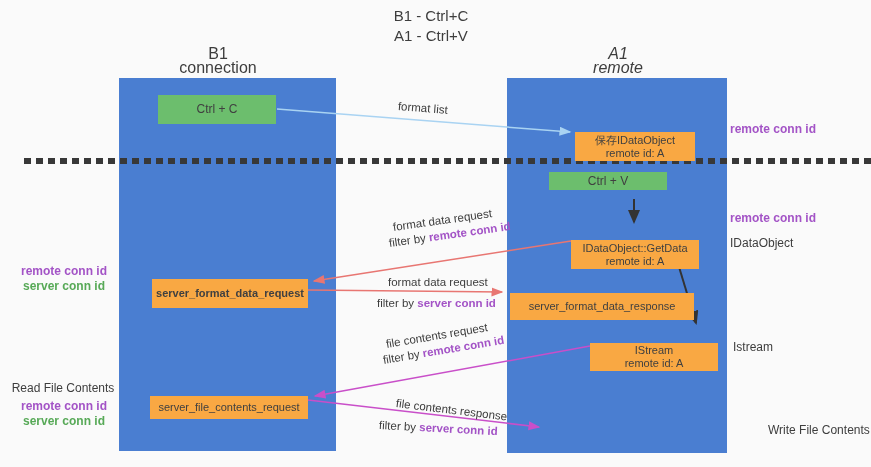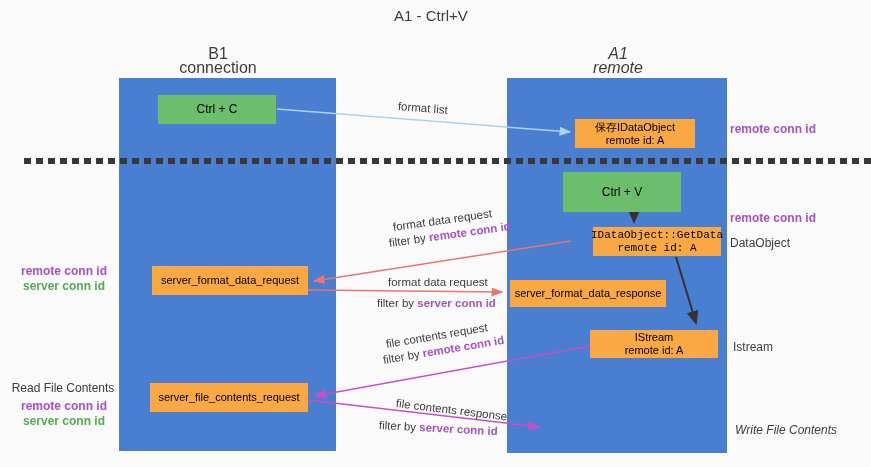--- a/index.html
+++ b/index.html
@@ -5,36 +5,37 @@
   html,body{margin:0;padding:0;}
   body{background:#fafafa;font-family:"Liberation Sans","DejaVu Sans",sans-serif;}
   .canvas{position:relative;width:871px;height:467px;background:var(--bg,#fafafa);overflow:hidden;}
   .title{position:absolute;left:0;top:6px;width:862px;text-align:center;
          font-size:15px;line-height:20px;color:var(--text-dark,#3d3d3d);}
   .col-header{position:absolute;text-align:center;font-size:16px;line-height:14px;color:var(--text-dark,#3d3d3d);}
   .lifeline{position:absolute;background:var(--lifeline-blue,#4a7ed1);}
   .divider{position:absolute;left:24px;top:158px;width:847px;height:6px;
            background:repeating-linear-gradient(90deg,var(--dash-dark,#383838) 0 7px,transparent 7px 12px);}
   .node{position:absolute;display:flex;flex-direction:column;align-items:center;justify-content:center;
-        color:#000000;font-size:11px;line-height:13px;text-align:right;white-space:nowrap;}
+        color:#404040;font-size:11px;line-height:13px;text-align:right;white-space:nowrap;}
   .green{background:var(--node-green,#6cbe6d);font-size:12px;}
-  .orange{background:var(--node-orange,#f9a843);}
+  .orange{background:var(--node-orange,#f9a843);margin-top:13px;}
   .elabel{position:absolute;font-size:11.5px;color:var(--text-dark,#3d3d3d);white-space:nowrap;transform-origin:left center;}
   .slabel{position:absolute;font-size:12px;color:var(--text-dark,#3d3d3d);white-space:nowrap;}
   .purple{color:var(--label-purple,#a353c6);font-weight:bold;}
   .greenlbl{color:var(--label-green,#57a957);font-weight:bold;}
   .sidegroup{position:absolute;text-align:center;font-size:12px;line-height:15px;white-space:nowrap;}
   svg.arrows{position:absolute;left:0;top:0;pointer-events:none;}
 </style>
 </head>
 <body>
 
 <div class="canvas">
 
   <div class="title">
+    <div>B1 - Ctrl+C</div>
     <div>A1 - Ctrl+V</div>
   </div>
 
   <div class="col-header" style="left:158px;top:47px;width:120px;">
     <div>B1</div>
     <div>connection</div>
   </div>
   <div class="col-header" style="left:558px;top:47px;width:120px;font-style:italic;">
     <div>A1</div>
     <div>remote</div>
@@ -69,38 +70,38 @@
     <line x1="308" y1="400" x2="539" y2="427" stroke="#c94fc9" stroke-width="1.5" marker-end="url(#m-magenta)"></line>
   </svg>
 
   <div class="node green" style="left:158px;top:95px;width:118px;height:29px;">
     <div>Ctrl + C</div>
   </div>
   <div class="node orange" style="left:575px;top:119px;width:120px;height:29px;">
     <div>保存IDataObject</div>
     <div>remote id: A</div>
   </div>
-  <div class="node green" style="left:563px;top:172px;width:118px;height:40px;">
+  <div class="node green" style="left:549px;top:172px;width:118px;height:18px;">
     <div>Ctrl + V</div>
   </div>
-  <div class="node orange" style="left:593px;top:227px;width:128px;height:29px;font-family:Liberation Mono, monospace;">
+  <div class="node orange" style="left:571px;top:227px;width:128px;height:29px;">
     <div>IDataObject::GetData</div>
     <div>remote id: A</div>
   </div>
-  <div class="node orange" style="left:152px;top:266px;width:156px;height:29px;">
+  <div class="node orange" style="left:152px;top:266px;width:156px;height:29px;font-weight:bold;">
     <div>server_format_data_request</div>
   </div>
-  <div class="node orange" style="left:510px;top:280px;width:156px;height:27px;">
+  <div class="node orange" style="left:510px;top:280px;width:184px;height:27px;">
     <div>server_format_data_response</div>
   </div>
   <div class="node orange" style="left:590px;top:330px;width:128px;height:28px;">
     <div>IStream</div>
     <div>remote id: A</div>
   </div>
-  <div class="node orange" style="left:150px;top:383px;width:158px;height:29px;">
+  <div class="node orange" style="left:150px;top:383px;width:158px;height:23px;">
     <div>server_file_contents_request</div>
   </div>
 
   <div class="elabel" style="left:398px;top:100px;transform:rotate(4.5deg);">format list</div>
 
   <div class="elabel" style="left:393px;top:221px;transform:rotate(-8deg);">format data request</div>
   <div class="elabel" style="left:389px;top:237px;transform:rotate(-8deg);">
     <span>filter by </span><span class="purple">remote conn id</span>
   </div>
 
@@ -114,23 +115,23 @@
     <span>filter by </span><span class="purple">remote conn id</span>
   </div>
 
   <div class="elabel" style="left:396px;top:397px;transform:rotate(7deg);">file contents response</div>
   <div class="elabel" style="left:379px;top:419px;transform:rotate(3deg);">
     <span>filter by </span><span class="purple">server conn id</span>
   </div>
 
   <div class="slabel purple" style="left:730px;top:122px;">remote conn id</div>
   <div class="slabel purple" style="left:730px;top:211px;">remote conn id</div>
-  <div class="slabel" style="left:730px;top:236px;">DataObject</div>
+  <div class="slabel" style="left:730px;top:236px;">IDataObject</div>
   <div class="slabel" style="left:733px;top:340px;">Istream</div>
-  <div class="slabel" style="left:735px;top:423px;font-style:italic;">Write File Contents</div>
+  <div class="slabel" style="left:768px;top:423px;">Write File Contents</div>
 
   <div class="sidegroup" style="left:14px;top:264px;width:100px;">
     <div class="purple">remote conn id</div>
     <div class="greenlbl">server conn id</div>
   </div>
   <div class="sidegroup" style="left:10px;top:381px;width:106px;color:var(--text-dark,#3d3d3d);">Read File Contents</div>
   <div class="sidegroup" style="left:14px;top:399px;width:100px;">
     <div class="purple">remote conn id</div>
     <div class="greenlbl">server conn id</div>
   </div>

